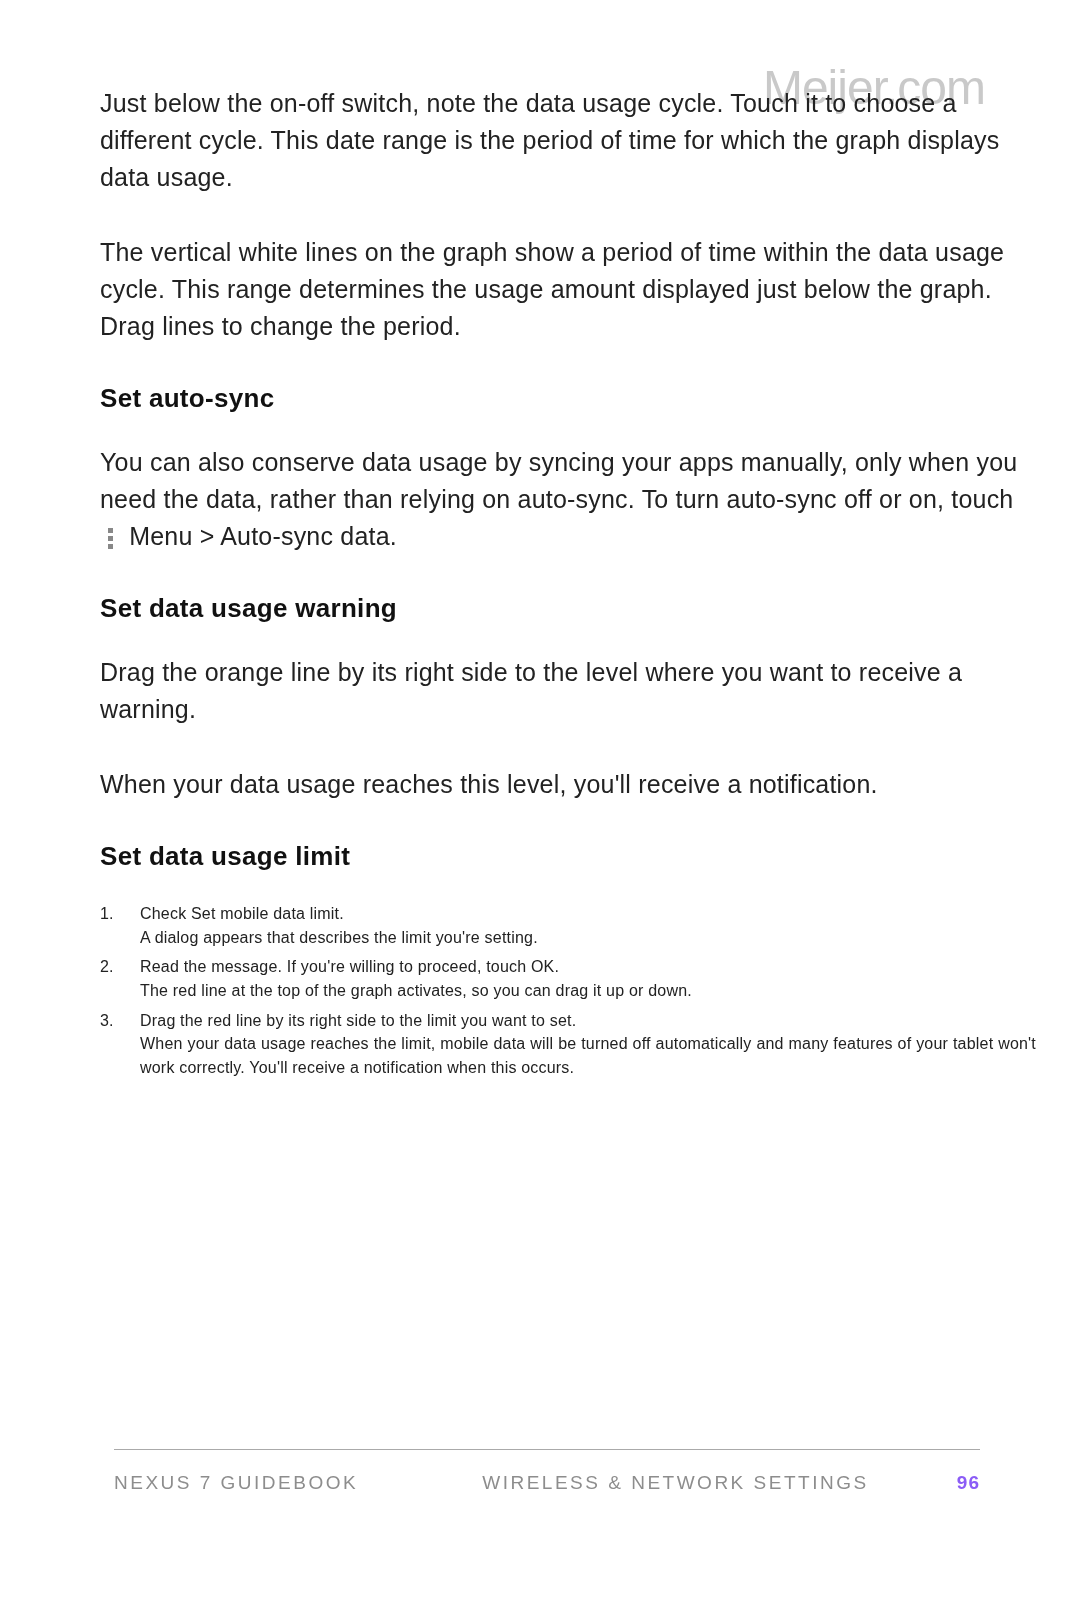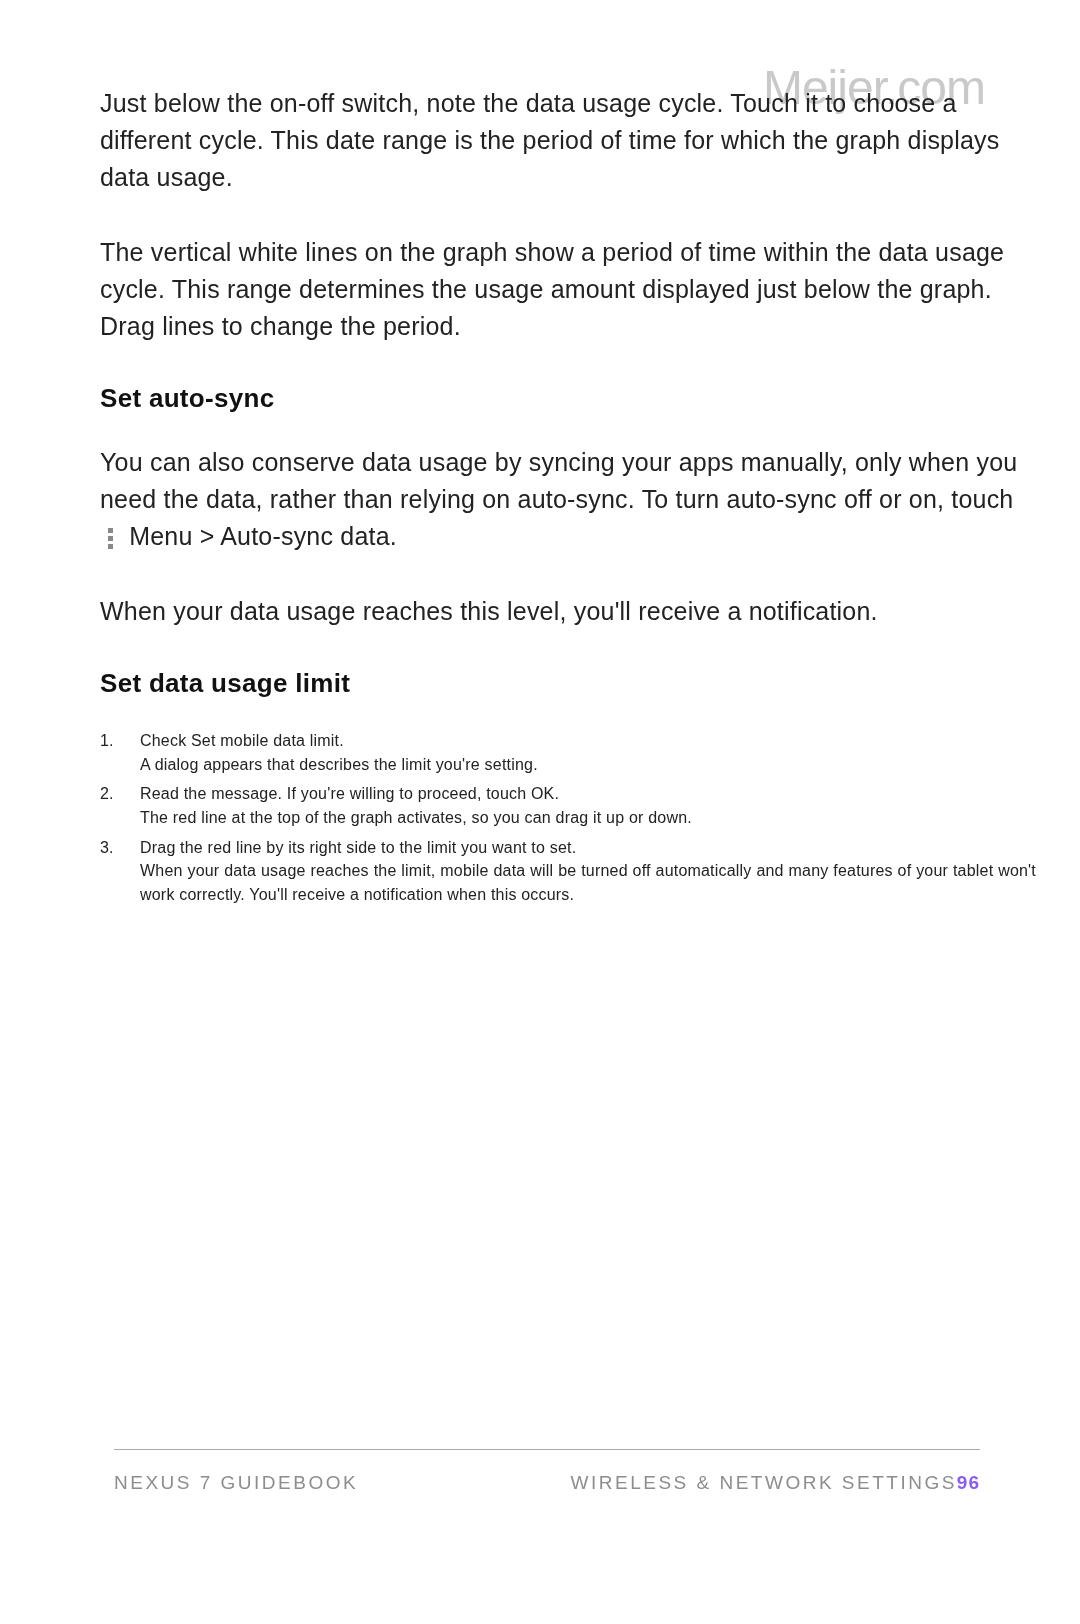--- a/index.html
+++ b/index.html
@@ -105,21 +105,21 @@
       font-size: 19px;
       letter-spacing: 2.5px;
       color: #8d8d8d;
     }
     .footer .book {
       flex: 0 0 auto;
       width: 250px;
     }
     .footer .section {
       flex: 1 1 auto;
-      text-align: right;
+      text-align: center;
       padding-left: 30px;
     }
     .footer .page {
       flex: 0 0 auto;
       font-weight: bold;
       color: #8b5cf6;
       letter-spacing: 1px;
     }
   </style>
 </head>
@@ -133,21 +133,23 @@
 
   <p class="para">The vertical white lines on the graph show a period of time within the data usage cycle. This range determines the usage amount displayed just below the graph. Drag lines to change the period.</p>
 
   <h3 class="heading">Set auto-sync</h3>
 
   <p class="para">
     <span>You can also conserve data usage by syncing your apps manually, only when you need the data, rather than relying on auto-sync. To turn auto-sync off or on, touch </span><span class="menu-icon"><span class="dot"></span><span class="dot"></span><span class="dot"></span></span>
     <span class="bold">Menu &gt; Auto-sync data</span><span>.</span>
   </p>
 
+  <h3 class="heading">Set data usage warning</h3>
 
+  <p class="para">Drag the orange line by its right side to the level where you want to receive a warning.</p>
 
   <p class="para justify">When your data usage reaches this level, you'll receive a notification.</p>
 
   <h3 class="heading">Set data usage limit</h3>
 
   <ol class="steps">
     <li>
       <span>Check </span><span class="bold">Set mobile data limit</span><span>.</span>
       <span class="step-body">A dialog appears that describes the limit you're setting.</span>
     </li>

